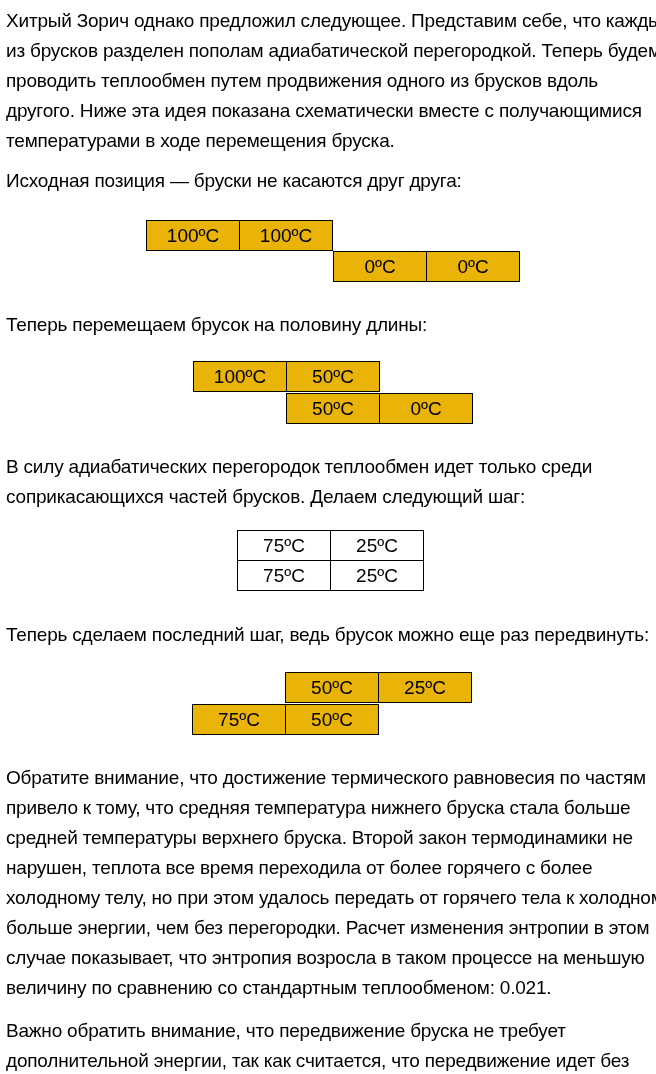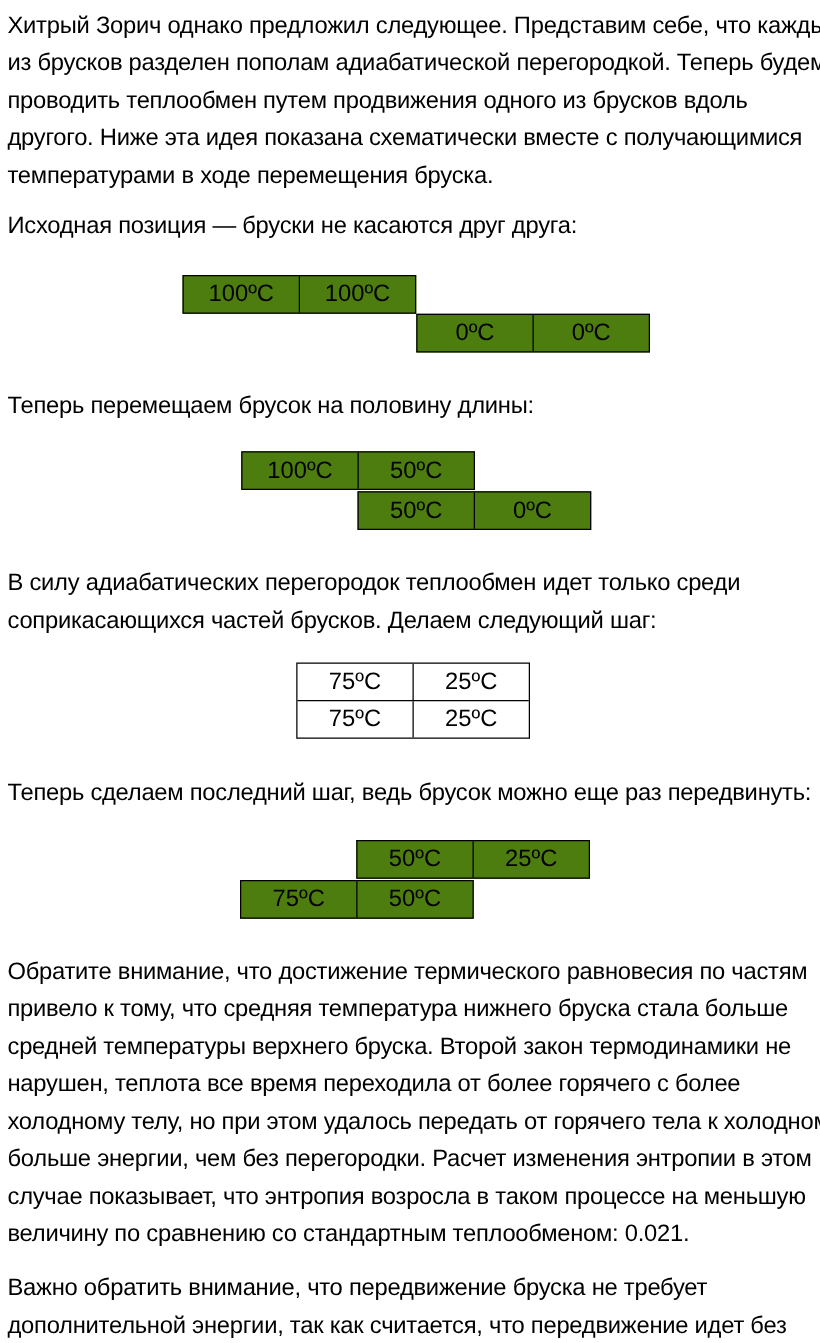--- a/index.html
+++ b/index.html
@@ -23,21 +23,21 @@
     font-size: 19px;
     line-height: 30px;
     letter-spacing: -0.2px;
     white-space: pre-line;
     color: #000000;
   }
   .bar {
     position: absolute;
     display: flex;
     border: 1.5px solid #000000;
-    background: #4d7c0f;
+    background: #eab308;
   }
   .cell {
     width: 92px;
     height: 29px;
     display: flex;
     align-items: center;
     justify-content: center;
     font-size: 19px;
     color: #000000;
   }

